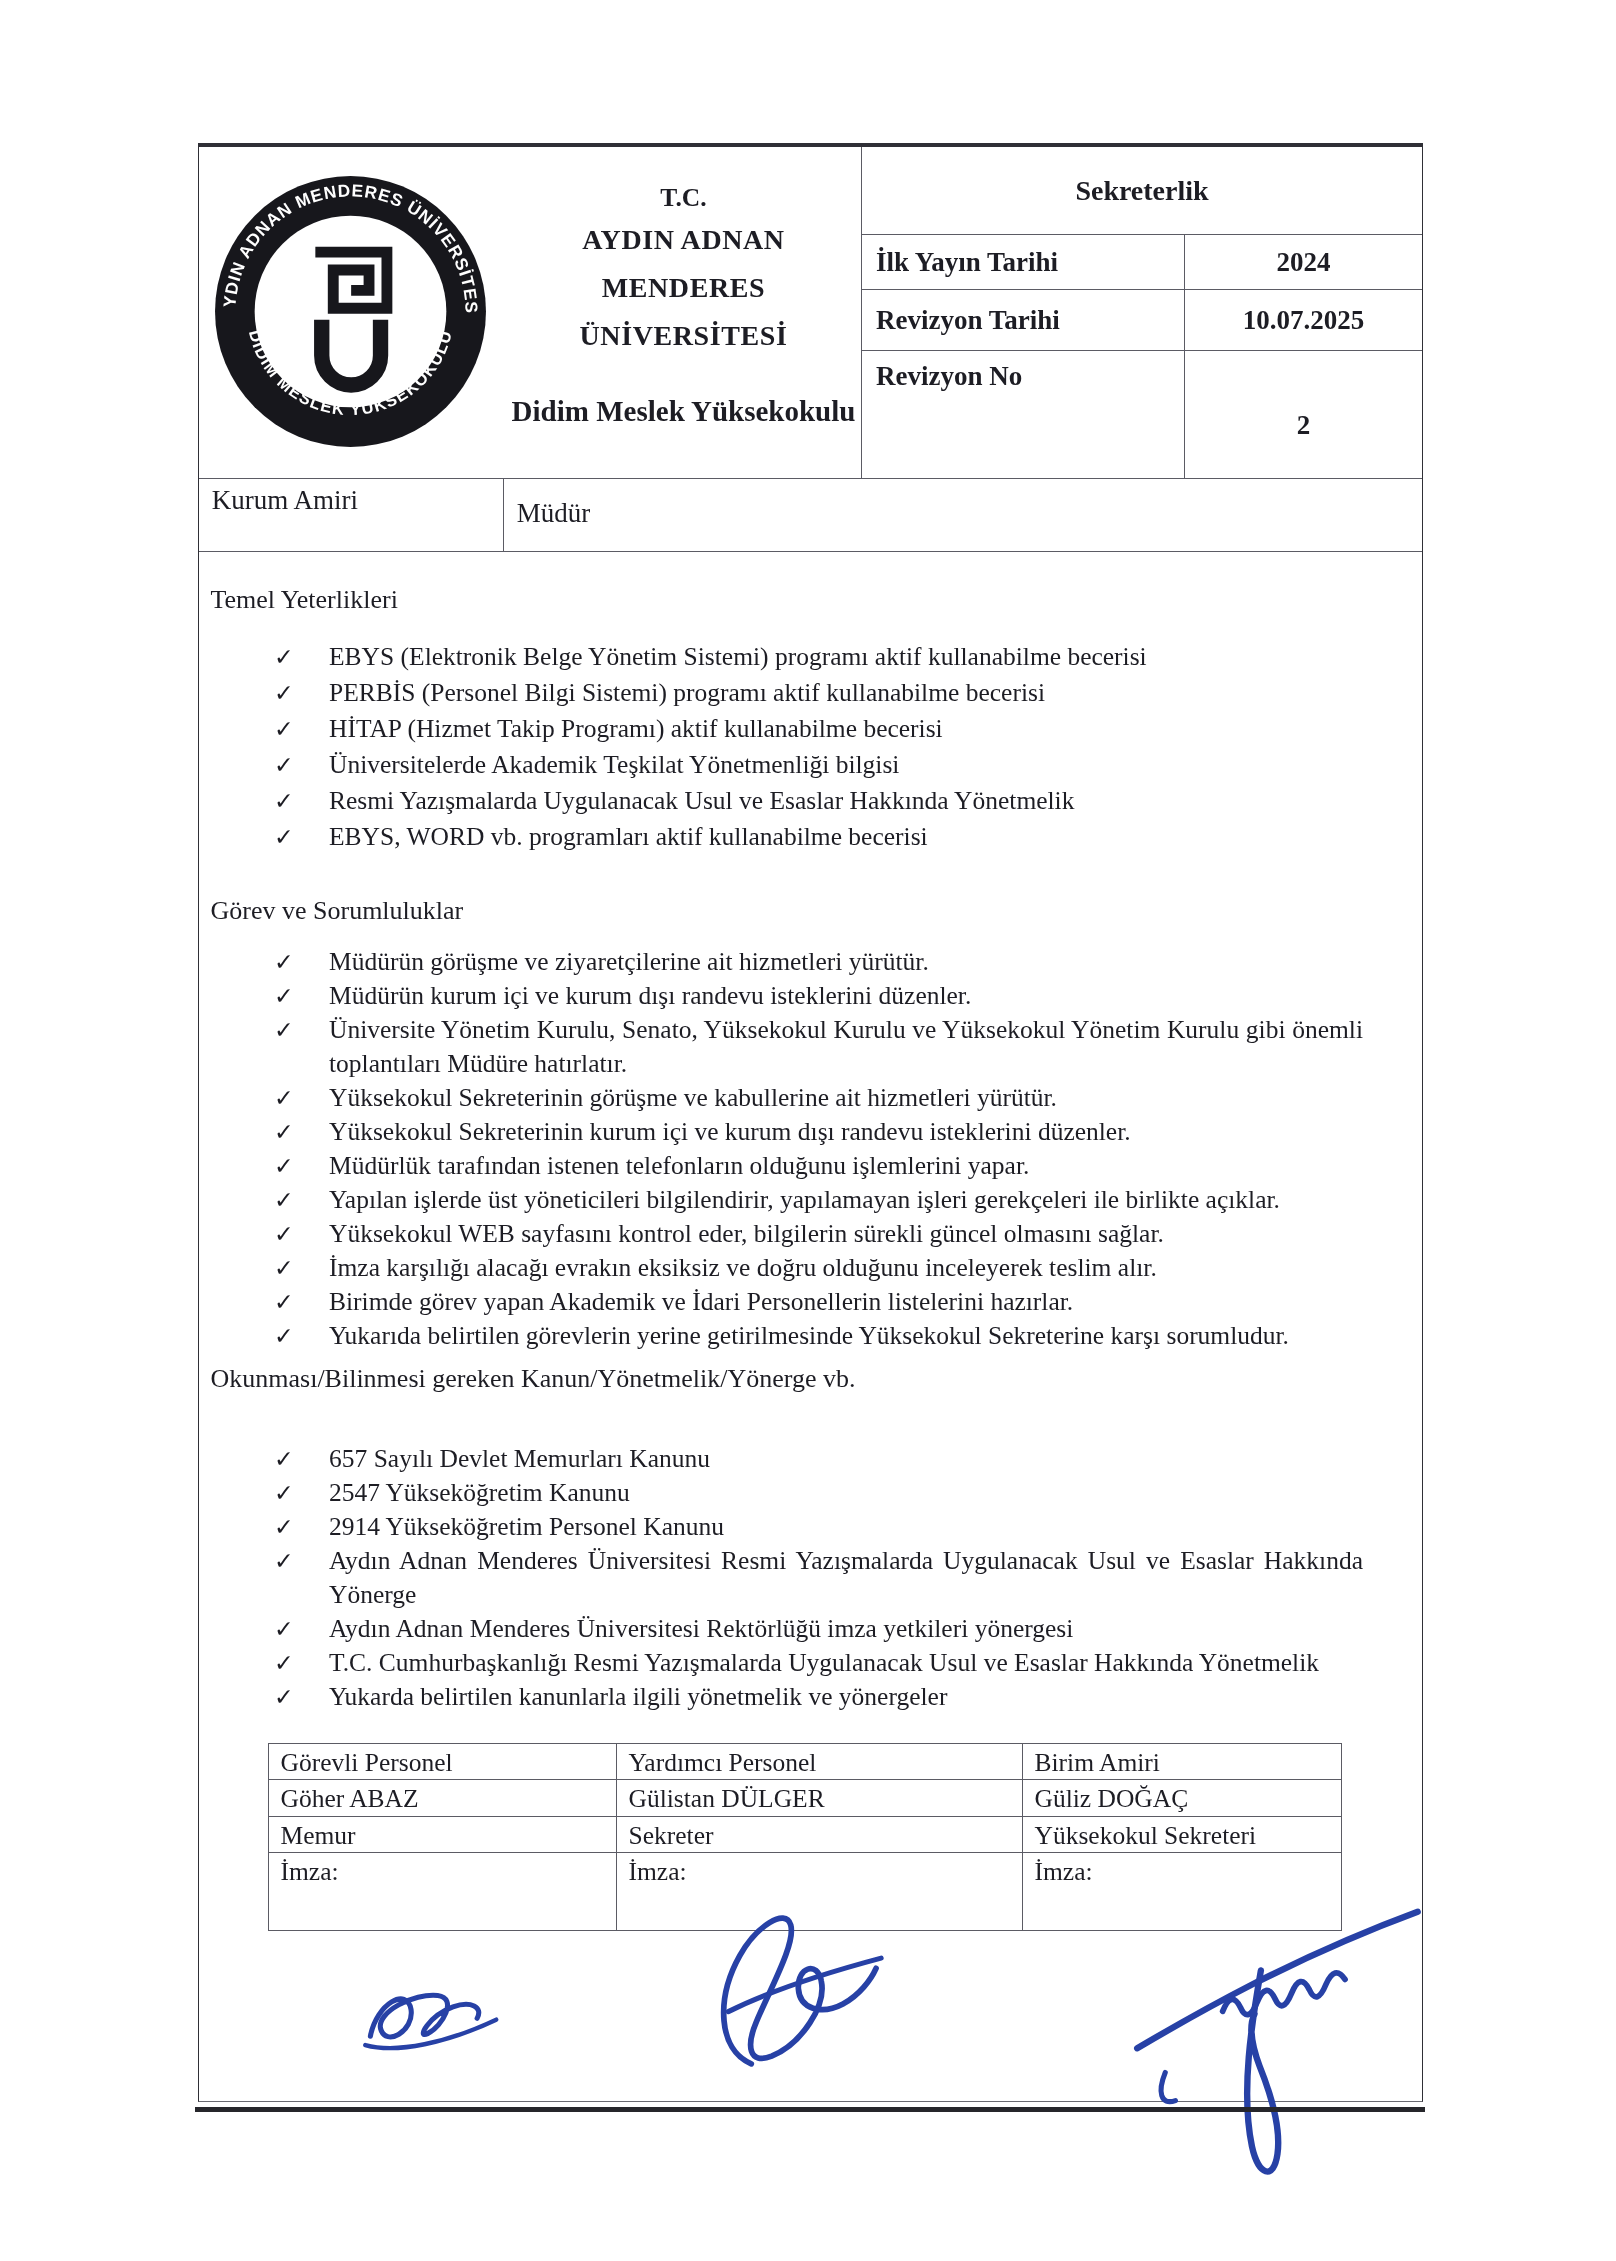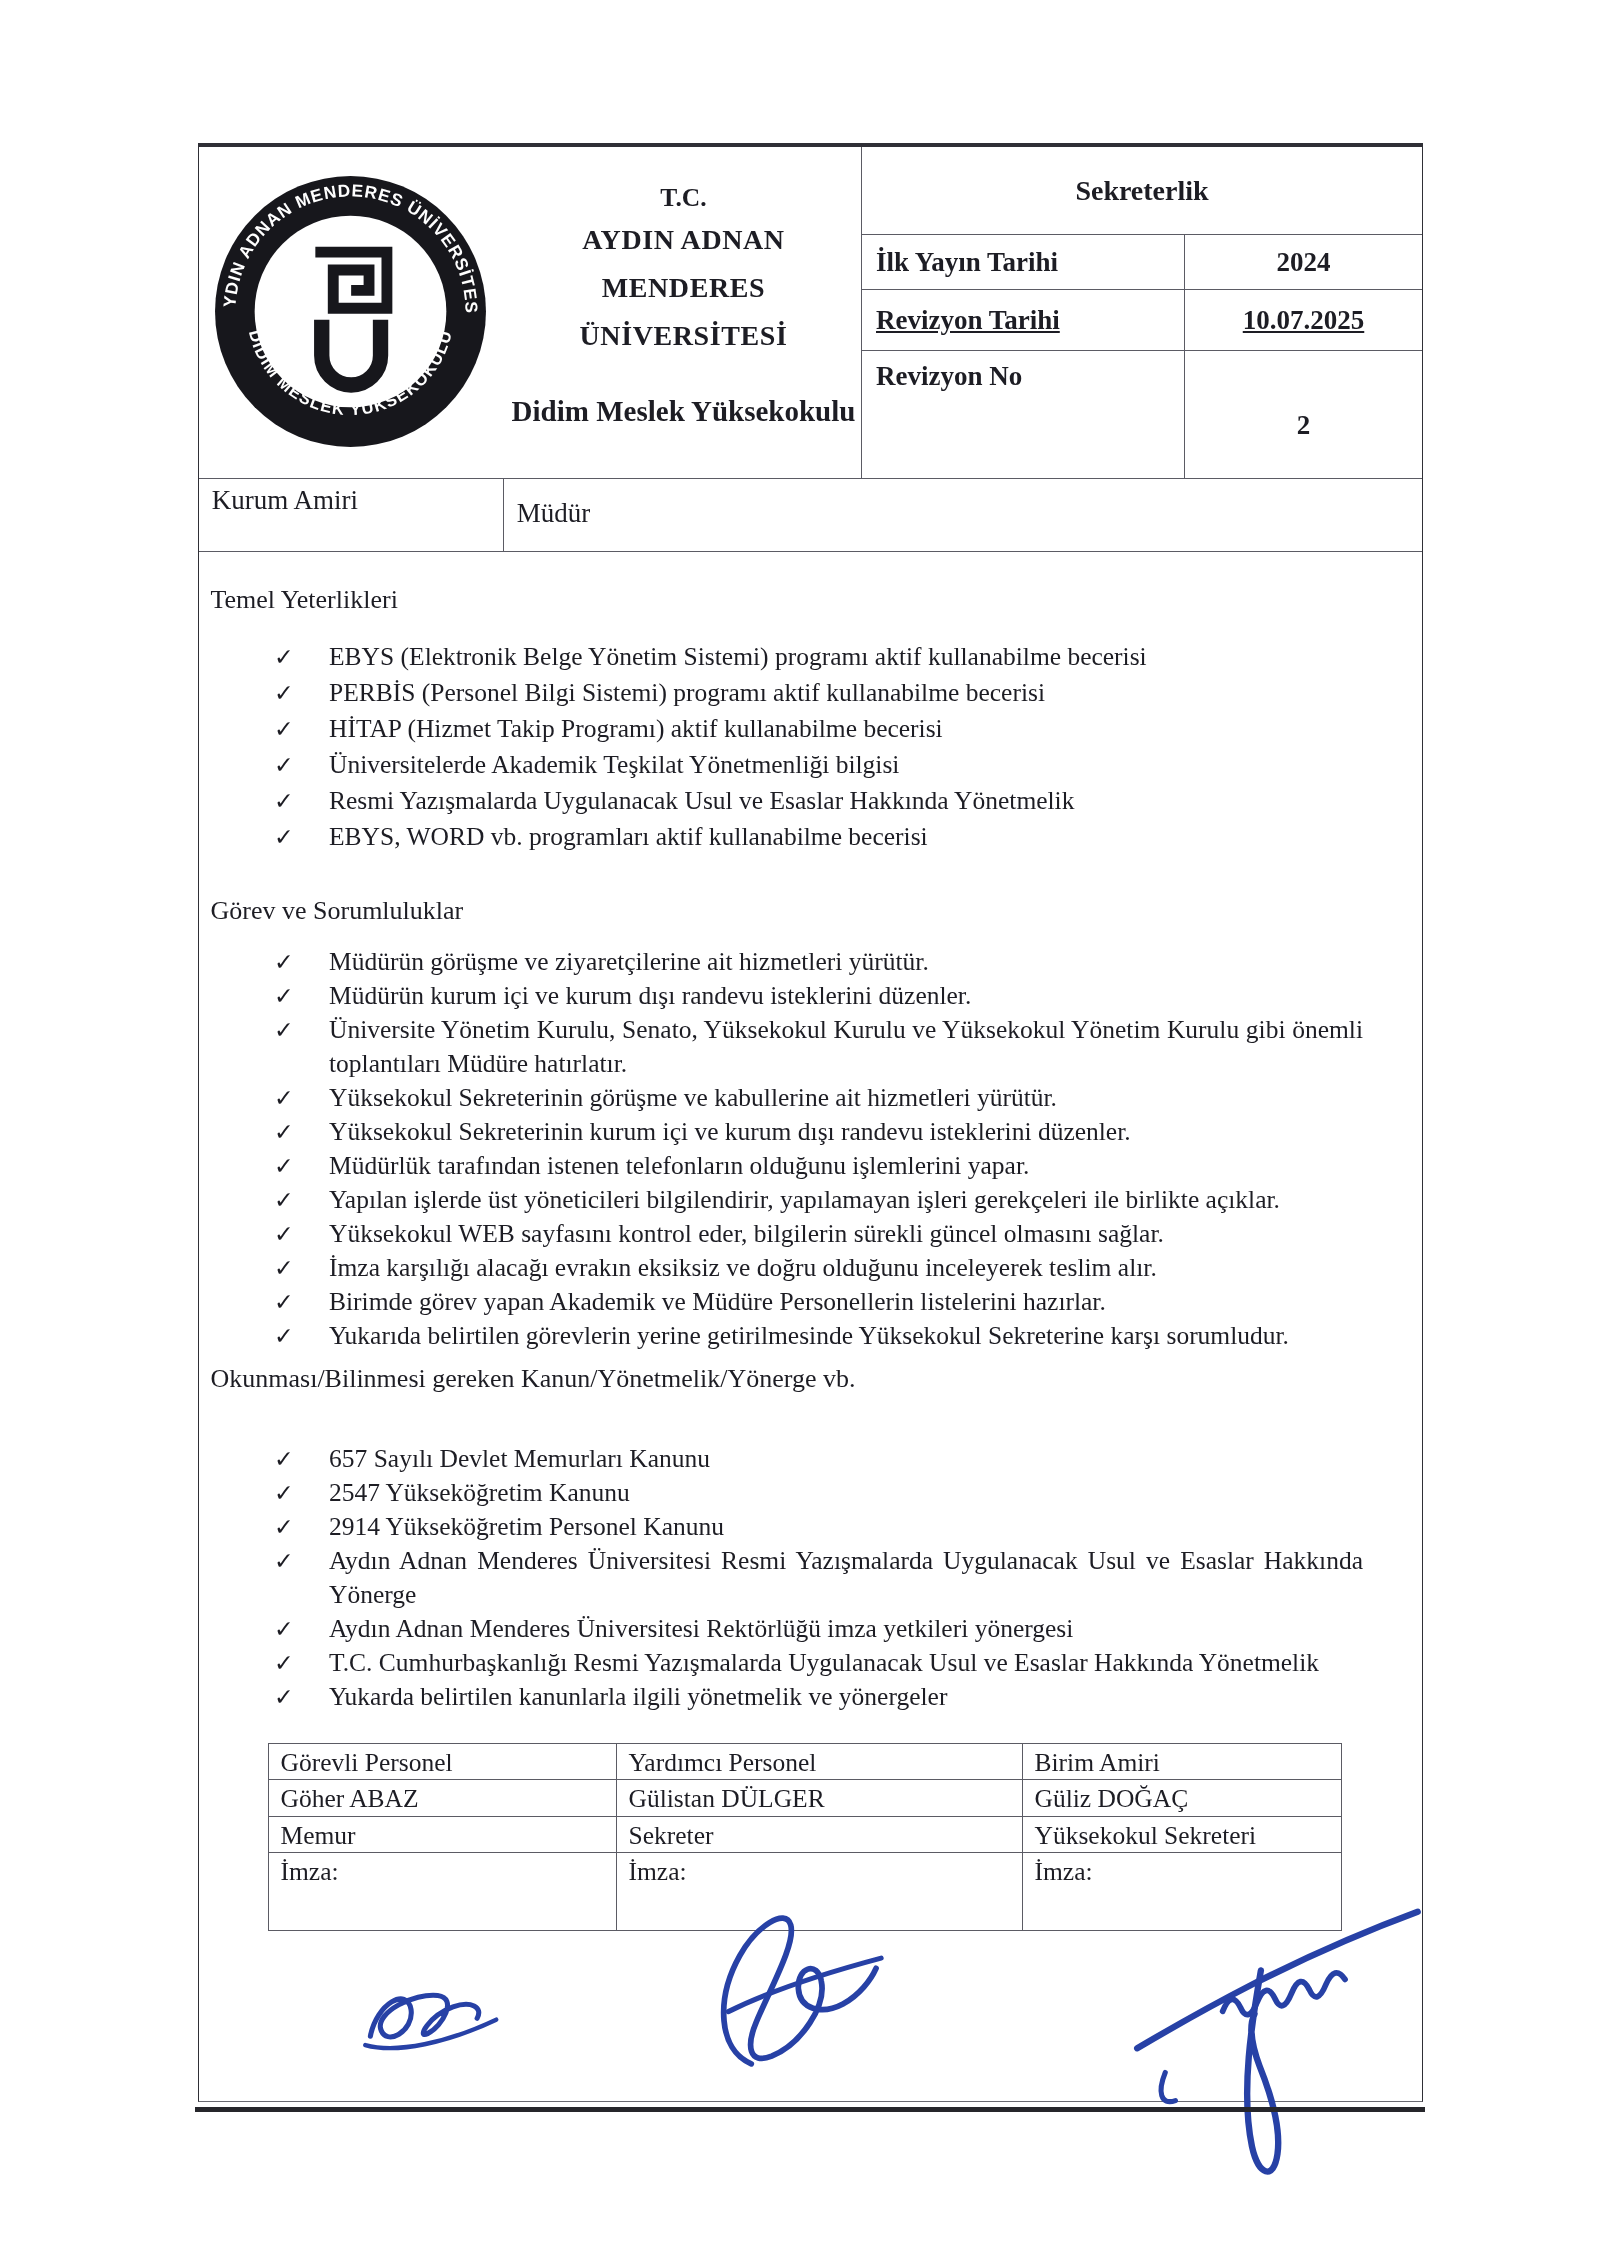--- a/index.html
+++ b/index.html
@@ -33,21 +33,21 @@
   .uni-line{font-size:28px;line-height:48px;letter-spacing:0.6px;}
   .school{font-size:29px;line-height:38px;margin-top:32px;}
   .info-panel{
     position:absolute;left:662px;top:0;width:560px;height:331px;
     border-left:1.3px solid #5b5b64;
   }
   .info-row{box-sizing:border-box;display:flex;align-items:stretch;}
   .unit-row{height:87px;align-items:center;justify-content:center;
     font-size:28px;font-weight:bold;}
   .r2{height:55px;border-top:1.3px solid #5b5b64;}
-  .r3{height:61px;border-top:1.3px solid #5b5b64;text-decoration:underline;}
+  .r3{height:61px;border-top:1.3px solid #5b5b64;}
   .r4{height:128px;border-top:1.3px solid #5b5b64;}
   .info-label{
     box-sizing:border-box;width:323px;flex:none;
     border-right:1.3px solid #5b5b64;
     font-size:27px;font-weight:bold;
     padding-left:14px;display:flex;align-items:center;
   }
   .r4 .info-label{align-items:flex-start;padding-top:10.2px;}
   .info-value{
     flex:1;display:flex;align-items:center;justify-content:center;
@@ -229,21 +229,21 @@
         <div class="li">
             <span class="check">✓</span>
             <span class="li-text">Yüksekokul WEB sayfasını kontrol eder, bilgilerin sürekli güncel olmasını sağlar.</span>
           </div>
         <div class="li">
             <span class="check">✓</span>
             <span class="li-text">İmza karşılığı alacağı evrakın eksiksiz ve doğru olduğunu inceleyerek teslim alır.</span>
           </div>
         <div class="li">
             <span class="check">✓</span>
-            <span class="li-text">Birimde görev yapan Akademik ve Müdüre Personellerin listelerini hazırlar.</span>
+            <span class="li-text">Birimde görev yapan Akademik ve İdari Personellerin listelerini hazırlar.</span>
           </div>
         <div class="li">
             <span class="check">✓</span>
             <span class="li-text">Yukarıda belirtilen görevlerin yerine getirilmesinde Yüksekokul Sekreterine karşı sorumludur.</span>
           </div>
       </div>
 
       <div class="sec-h h3">Okunması/Bilinmesi gereken Kanun/Yönetmelik/Yönerge vb.</div>
       <div class="list list3">
         <div class="li">

